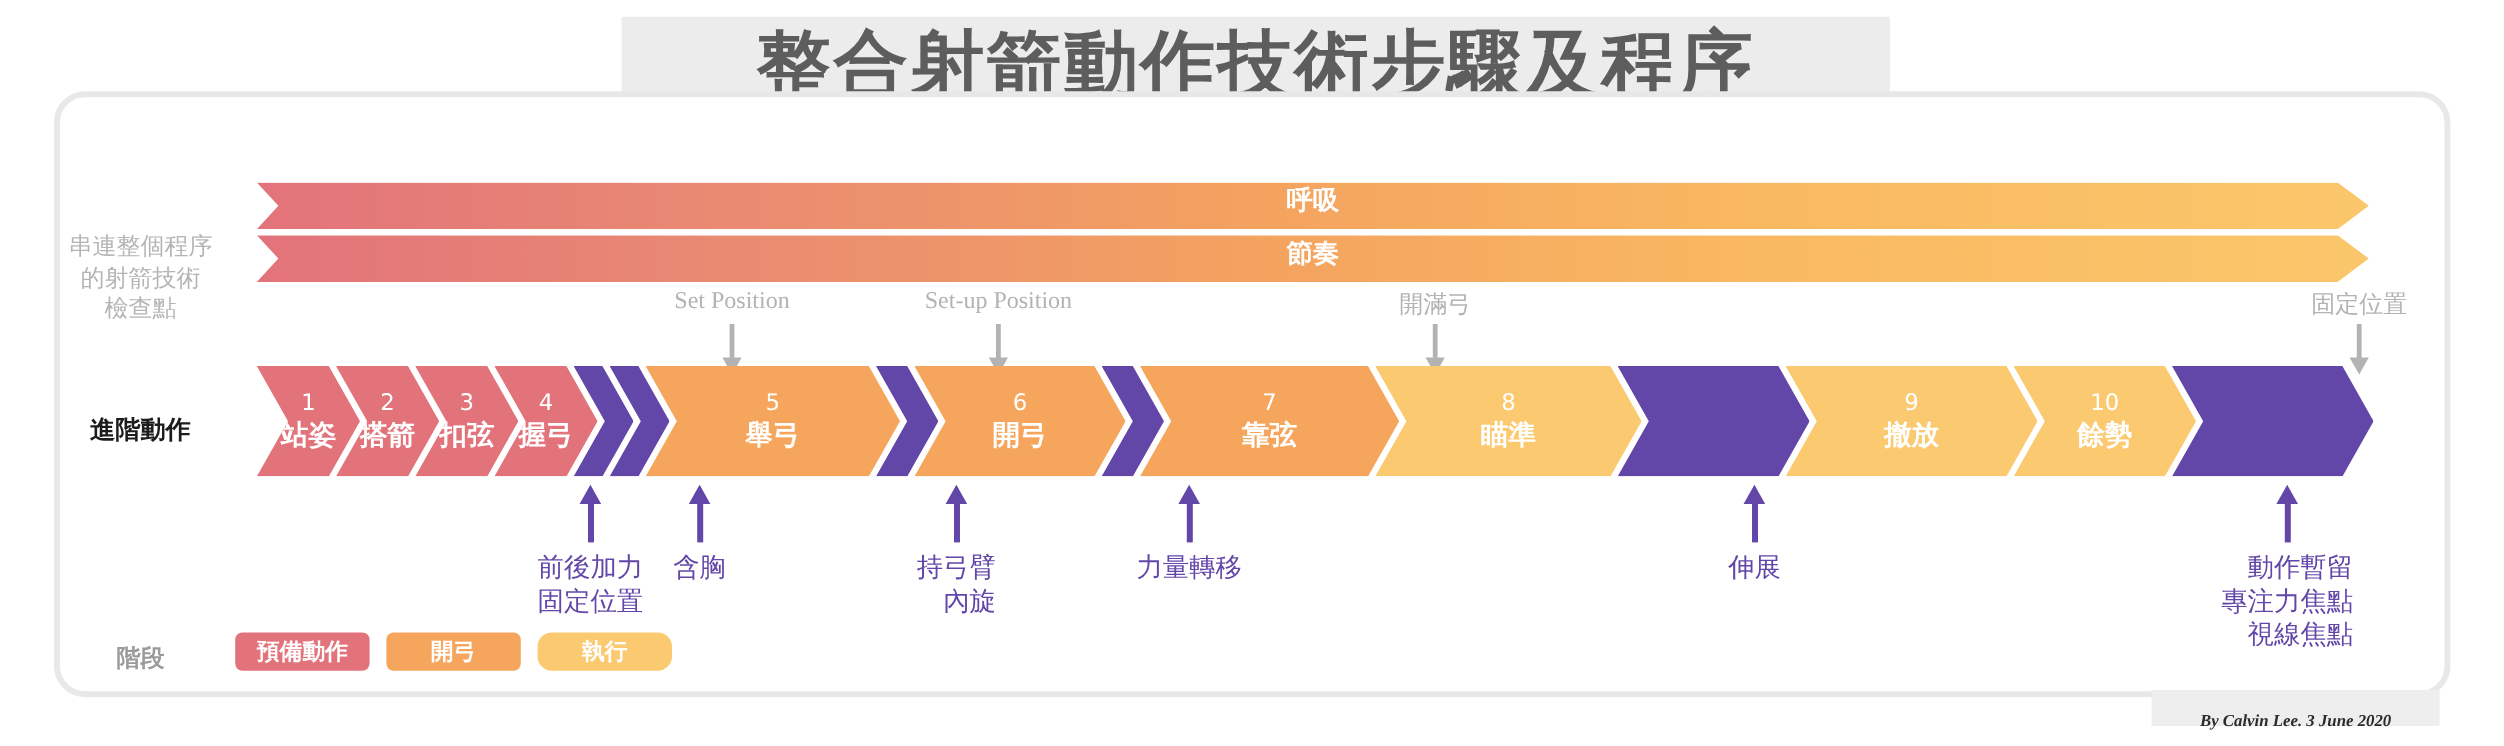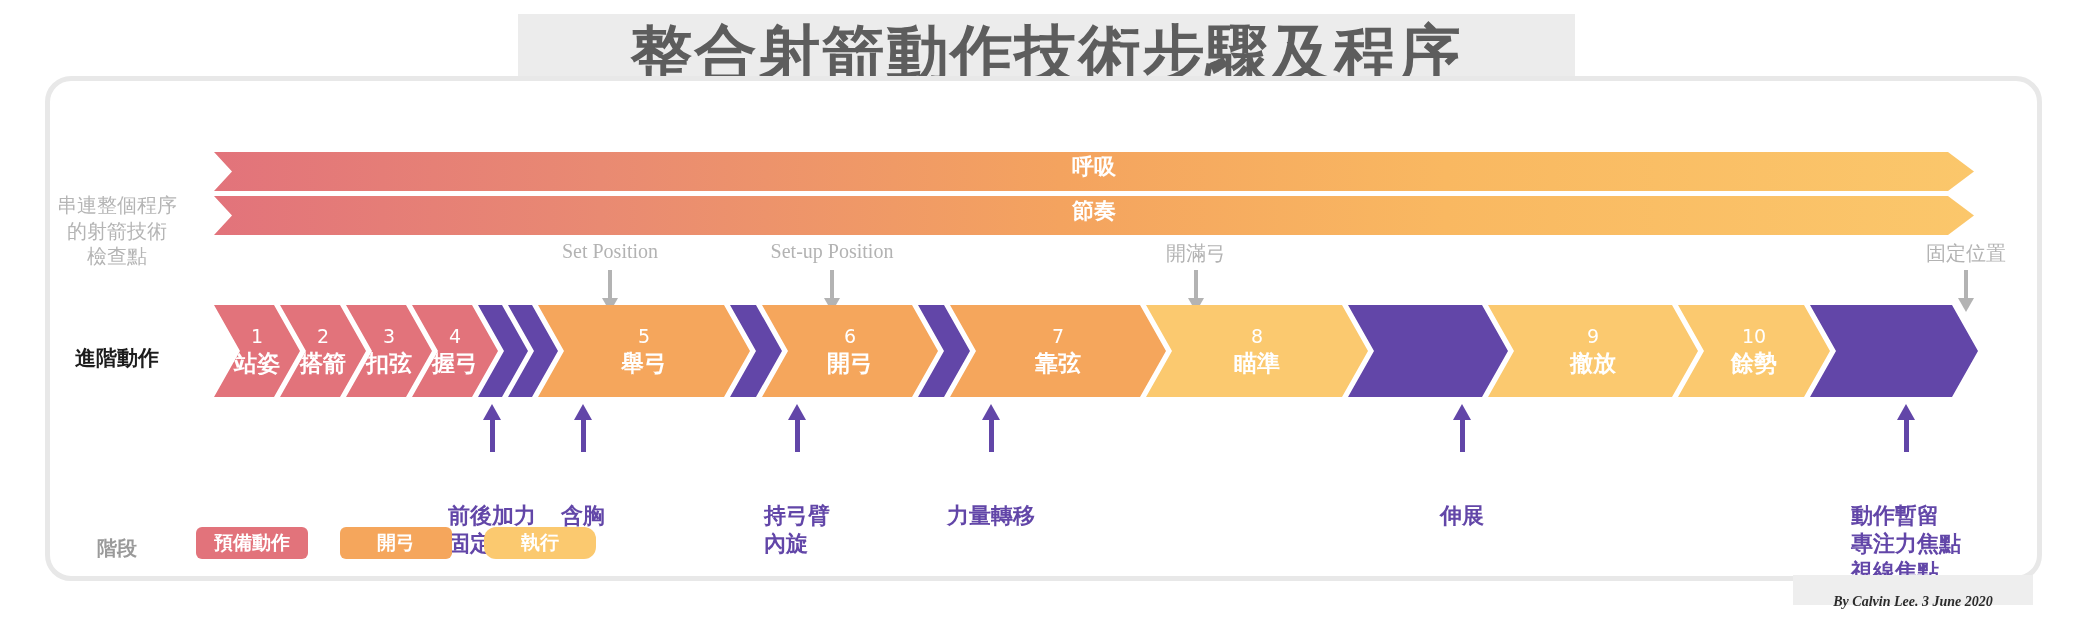--- a/index.html
+++ b/index.html
@@ -79,27 +79,26 @@
     font-family:"DejaVu Sans","Liberation Sans",sans-serif;}
 
   
   .callout{position:absolute;}
   .callout .co-arrow{position:absolute;left:50%;transform:translateX(-50%);top:0;width:0;height:0;}
   .co-arrow .shaft{position:absolute;left:-2.5px;top:14px;width:5px;height:34px;background:#6246a8;}
   .co-arrow .head{position:absolute;left:-9px;top:0;width:0;height:0;
     border-left:9px solid transparent;border-right:9px solid transparent;border-bottom:16px solid #6246a8;}
   .callout .co-text{
     position:absolute;left:50%;transform:translateX(-50%);top:56px;white-space:nowrap;
-    color:#6246a8;font-size:22px;font-weight:700;line-height:28px;text-align:left;
+    color:#6246a8;font-size:22px;font-weight:400;line-height:28px;text-align:right;
     font-family:"DejaVu Sans","Liberation Sans",sans-serif;
-    margin-top:42px;
-  }
-
-  
-  #legend{position:absolute;left:196px;top:527px;display:flex;gap:32px;}
+  }
+
+  
+  #legend{position:absolute;left:196px;top:527px;display:flex;gap:14px;}
   .pill{width:112px;height:32px;border-radius:6px;display:flex;align-items:center;justify-content:center;
     color:#fff;font-size:19px;font-weight:700;
     font-family:"DejaVu Sans","Liberation Sans",sans-serif;}
 
   
   #footer{
     position:absolute;left:1793px;top:575px;width:240px;height:30px;background:#eeeeee;
     display:flex;align-items:center;justify-content:center;
   }
   #footer span{font-family:"Liberation Serif","DejaVu Serif",serif;font-style:italic;

